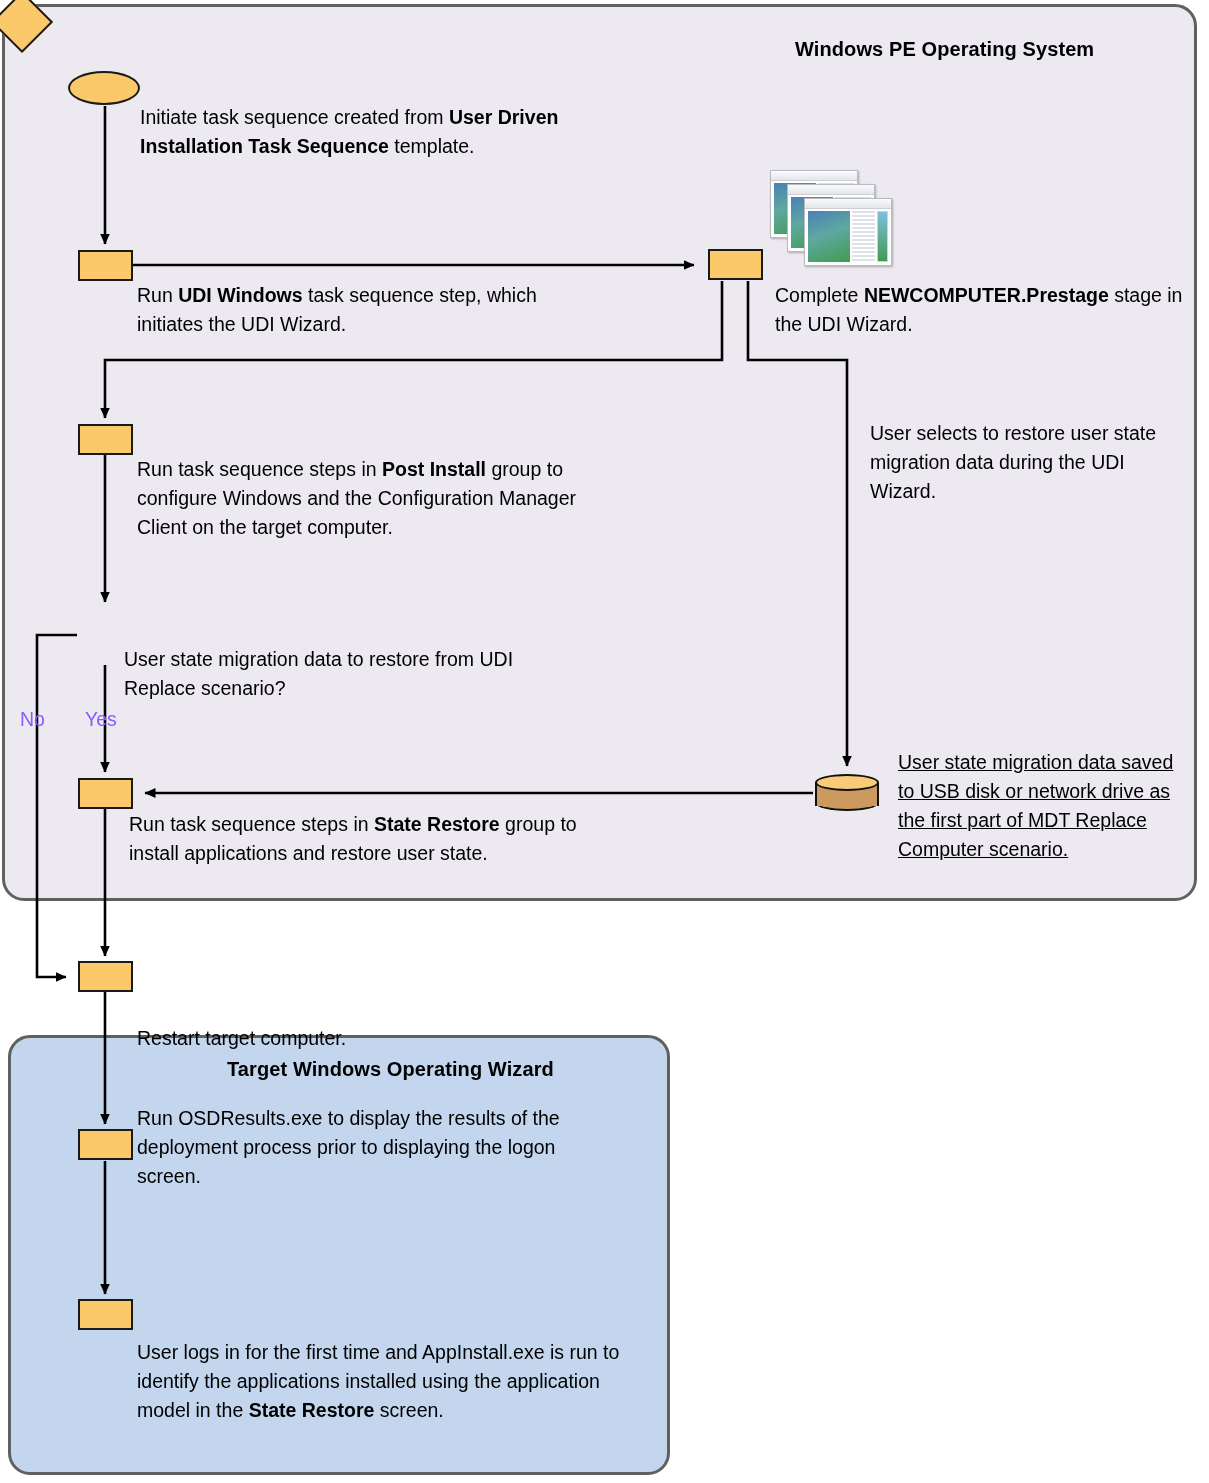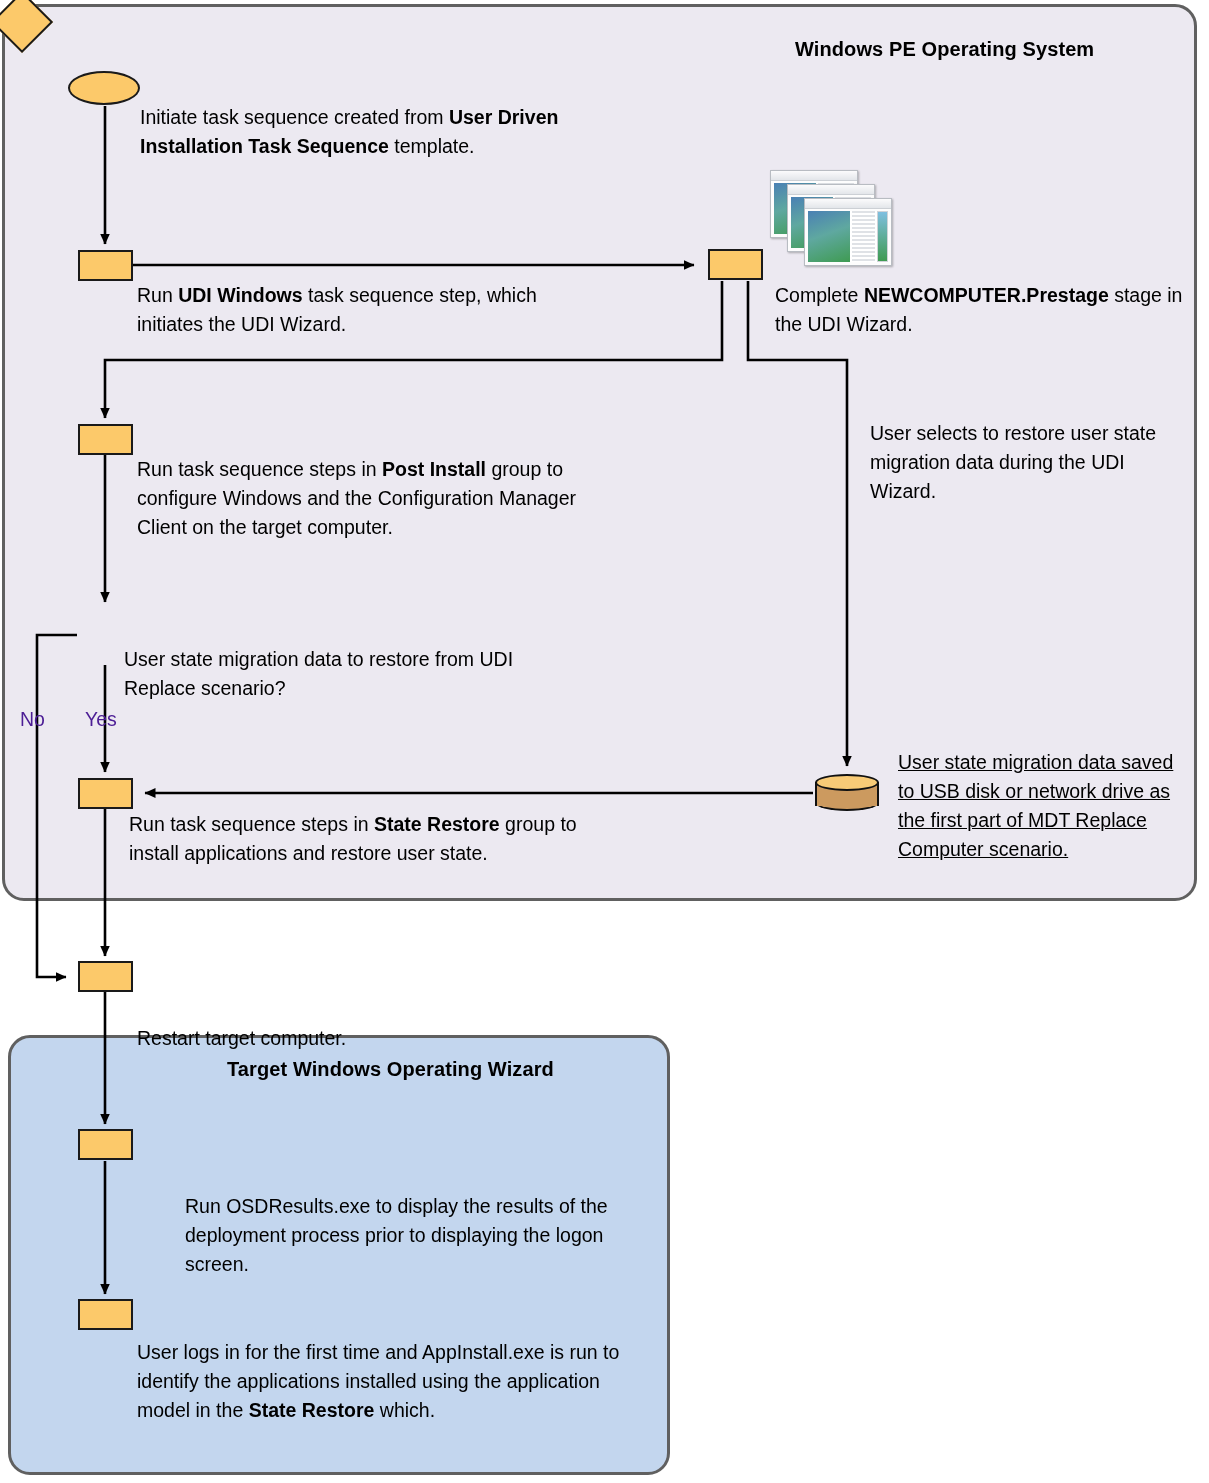--- a/index.html
+++ b/index.html
@@ -15,21 +15,21 @@
   .zone-title{position:absolute;font-weight:bold;font-size:20px;color:#000;letter-spacing:0.1px;white-space:nowrap;}
 
   .node{position:absolute;box-sizing:border-box;}
   .proc{background:#fcc96a;border:2px solid #1a1a1a;width:55px;height:31px;}
   .term{background:#fcc96a;border:2px solid #1a1a1a;width:72px;height:34px;border-radius:50%/50%;}
   .diamond{width:40px;height:40px;background:#fcc96a;border:2px solid #1a1a1a;transform:rotate(45deg);}
 
   .label{position:absolute;font-size:19.5px;line-height:29px;color:#000;}
   .label b{font-weight:bold;}
 
-  .edge-label{position:absolute;font-size:19.5px;line-height:24px;color:#4c1d95;}
+  .edge-label{position:absolute;font-size:19.5px;line-height:24px;color:#8b5cf6;}
 
   svg.wires{position:absolute;left:0;top:0;width:1209px;height:1483px;overflow:visible;pointer-events:none;}
 
   
   #winstack{position:absolute;left:770px;top:170px;width:122px;height:96px;}
   .win{position:absolute;width:88px;height:68px;background:#fdfdfd;border:1px solid #b8bcc2;
        box-shadow:1px 1px 2px rgba(0,0,0,0.28);box-sizing:border-box;}
   .win .tb{position:absolute;left:0;top:0;right:0;height:9px;background:linear-gradient(#fbfbfc,#e3e6ea);border-bottom:1px solid #ccd0d5;}
   .win .body{position:absolute;left:3px;top:12px;right:3px;bottom:3px;background:#fff;display:flex;gap:2px;}
   .win .pic{flex:0 0 52%;background:linear-gradient(160deg,#4a80b4 0%,#5fa8a0 45%,#3f9b52 100%);}
@@ -164,21 +164,21 @@
   </div>
 
   <div class="label" style="left:898px;top:748px;width:288px;text-decoration:underline;">
     <span>User state migration data saved to USB disk or network drive as the first part of MDT Replace Computer scenario.</span>
   </div>
 
   <div class="label" style="left:137px;top:1024px;width:420px;">
     <span>Restart target computer.</span>
   </div>
 
-  <div class="label" style="left:137px;top:1192px;width:485px;margin-left:48px;">
+  <div class="label" style="left:137px;top:1104px;width:485px;">
     <span>Run OSDResults.exe to display the results of the deployment process prior to displaying the logon screen.</span>
   </div>
 
   <div class="label" style="left:137px;top:1338px;width:485px;">
-    <span>User logs in for the first time and AppInstall.exe is run to identify the applications installed using the application model in the </span><b>State Restore</b><span> which.</span>
+    <span>User logs in for the first time and AppInstall.exe is run to identify the applications installed using the application model in the </span><b>State Restore</b><span> screen.</span>
   </div>
 
 </div>
 
 </body></html>

